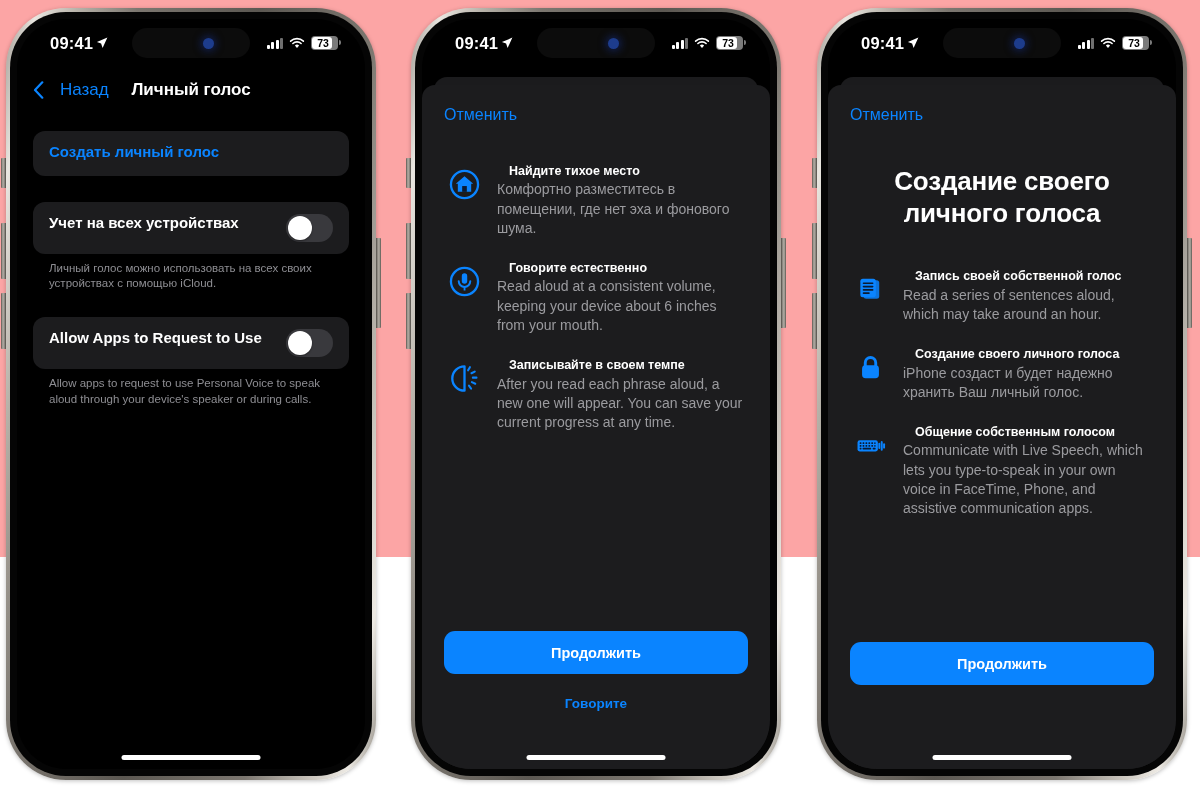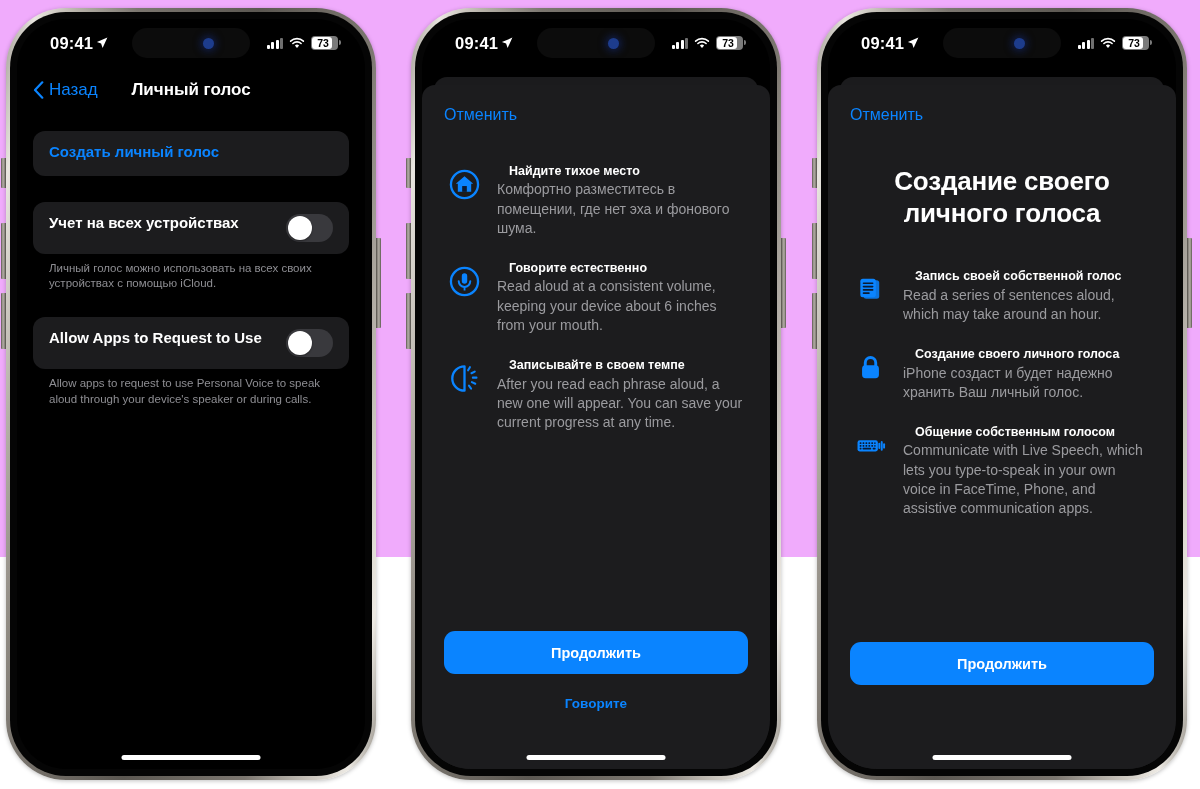--- a/index.html
+++ b/index.html
@@ -9,21 +9,21 @@
     height: 789px;
     background: #ffffff;
     font-family: "Liberation Sans", sans-serif;
     overflow: hidden;
   }
 
   .stage {
     position: relative;
     width: 1200px;
     height: 557px;
-    background: #f0abfc;
+    background: #fca5a5;
   }
 
   
   .device {
     position: absolute;
     top: 8px;
     width: 370px;
     height: 772px;
     border-radius: 60px;
     background: linear-gradient(100deg,#9c978f 0%, #e9e6e0 6%, #b8b3aa 14%, #7c7770 26%,
@@ -163,21 +163,21 @@
 
   
   .nav-bar {
     position: relative;
     height: 46px;
     display: flex;
     align-items: center;
     padding: 0 16px;
   }
   .nav-back {
-    display: flex; align-items: center; gap: 5px;
+    display: flex; align-items: center; gap: 16px;
     color: #0a84ff; font-size: 17px;
   }
   .nav-chevron { width: 11px; height: 18px; display: block; }
   .nav-title {
     position: absolute;
     left: 0; right: 0;
     text-align: center;
     color: #ffffff;
     font-size: 17px;
     font-weight: bold;

